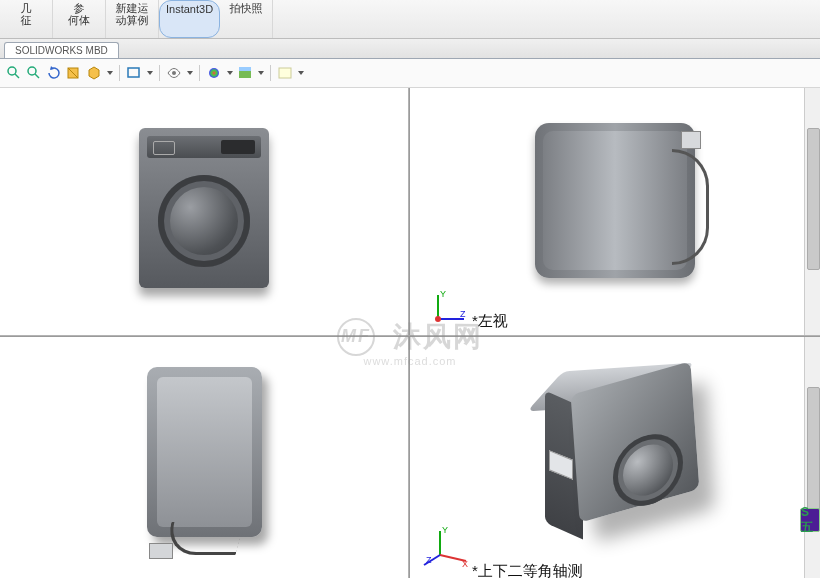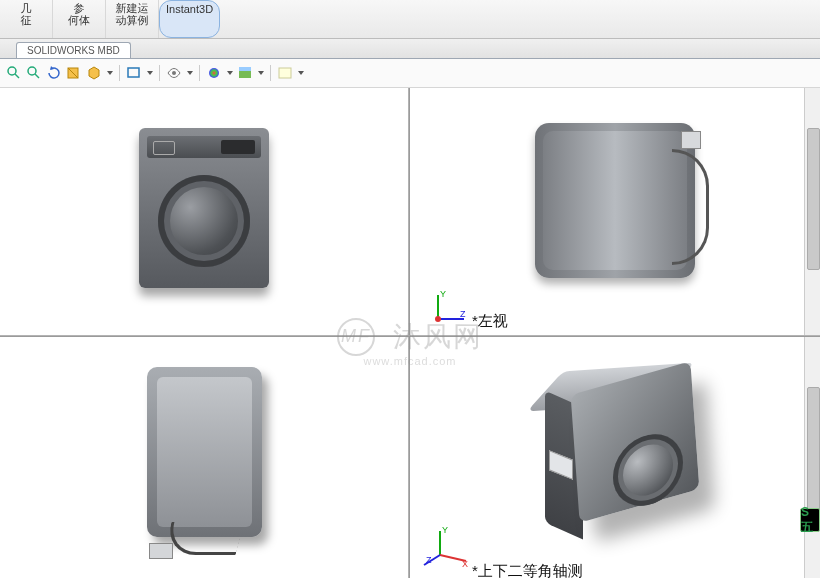--- a/index.html
+++ b/index.html
@@ -1,41 +1,41 @@
 <!DOCTYPE html>
 <html><head>
 <meta charset="utf-8">
 <style>
   html,body{margin:0;padding:0;width:820px;height:578px;font-family:"Microsoft YaHei",Arial,sans-serif;font-size:11px;color:#333;overflow:hidden;background:#fff}
   .ribbon{display:flex;height:38px;background:linear-gradient(#f7f7f7,#e9e9e9);border-bottom:1px solid #bcbcbc}
   .ribbon .btn{display:flex;flex-direction:column;align-items:center;justify-content:flex-start;padding:2px 6px 0 6px;border-right:1px solid #d8d8d8;min-width:40px;line-height:12px;text-align:center;cursor:pointer}
   .ribbon .btn.active{background:#d9e6f7;border:1px solid #8bb3e0;border-radius:12px}
-  .tabstrip{height:19px;background:linear-gradient(#f0f0f0,#e2e2e2);border-bottom:1px solid #9ea7b3;display:flex;align-items:flex-end;padding-left:16px}
+  .tabstrip{height:19px;background:linear-gradient(#f0f0f0,#e2e2e2);border-bottom:1px solid #9ea7b3;display:flex;align-items:flex-end;padding-left:4px}
   .tabstrip .tab{background:#fff;border:1px solid #9ea7b3;border-bottom:none;border-radius:3px 3px 0 0;padding:2px 10px;font-size:10px;color:#555}
   .toolbar{height:24px;display:flex;align-items:center;gap:4px;padding:2px 6px;background:#fafafa;border-bottom:1px solid #d6d6d6}
   .toolbar .tico{width:16px;height:16px;display:flex;align-items:center;justify-content:center;cursor:pointer}
   .toolbar .sep{width:1px;height:16px;background:#ccc;margin:0 2px}
   .caret{width:0;height:0;border-left:3px solid transparent;border-right:3px solid transparent;border-top:4px solid #555;margin-left:1px}
   .viewport{position:relative;width:820px;height:497px;background:#fff}
   .vsplit{position:absolute;left:408px;top:0;width:2px;height:100%;background:linear-gradient(90deg,#bfbfbf,#8e8e8e)}
   .hsplit{position:absolute;top:247px;left:0;width:100%;height:2px;background:linear-gradient(#bfbfbf,#8e8e8e)}
   .pane{position:absolute;overflow:hidden}
   .pane1{left:0;top:0;width:408px;height:247px}
   .pane2{left:410px;top:0;width:410px;height:247px}
   .pane3{left:0;top:249px;width:408px;height:248px}
   .pane4{left:410px;top:249px;width:410px;height:248px}
   .triad{position:absolute;width:40px;height:40px}
   .triad svg{overflow:visible}
   .vlabel{position:absolute;font-size:15px;color:#111}
   .scrollbar-v{position:absolute;right:0;top:0;width:15px;height:247px;background:#f0f0f0;border-left:1px solid #ccc}
   .scrollbar-v .thumb{position:absolute;left:2px;width:11px;background:#c9c9c9;border:1px solid #aaa;border-radius:2px}
-  .watermark{position:absolute;left:50%;top:50%;transform:translate(-50%,-50%);font-size:28px;color:rgba(140,140,140,.35);font-weight:400;letter-spacing:2px;display:flex;align-items:flex-start;gap:18px;pointer-events:none}
+  .watermark{position:absolute;left:50%;top:50%;transform:translate(-50%,-50%);font-size:28px;color:rgba(140,140,140,.35);font-weight:700;letter-spacing:2px;display:flex;align-items:flex-start;gap:18px;pointer-events:none}
   .watermark .mf{font-size:18px;border:2px solid rgba(140,140,140,.35);border-radius:50%;width:34px;height:34px;display:flex;align-items:center;justify-content:center;font-style:italic}
   .wmsub{position:absolute;left:50%;top:50%;transform:translate(-50%,18px);font-size:11px;color:rgba(140,140,140,.3);letter-spacing:1px}
-  .sogou{position:absolute;right:0;top:420px;width:18px;height:22px;background:#000000;border:1px solid #8c8;border-radius:2px;display:flex;align-items:center;justify-content:center;color:#2a9d4e;font-weight:bold;font-size:12px}
+  .sogou{position:absolute;right:0;top:420px;width:18px;height:22px;background:#4c1d95;border:1px solid #8c8;border-radius:2px;display:flex;align-items:center;justify-content:center;color:#2a9d4e;font-weight:bold;font-size:12px}
   
   .washer-front{width:130px;height:160px;background:linear-gradient(#8a8d92,#56595e);border-radius:6px;position:relative;margin:40px auto;box-shadow:0 8px 10px rgba(0,0,0,.35)}
   .washer-front .panel{position:absolute;top:8px;left:8px;right:8px;height:22px;background:linear-gradient(#6b6e73,#4a4d51);border-radius:3px}
   .washer-front .panel::before{content:"";position:absolute;left:6px;top:5px;width:20px;height:12px;border:1px solid #aaa;border-radius:2px}
   .washer-front .panel::after{content:"";position:absolute;right:6px;top:4px;width:34px;height:14px;background:#2b2c2e;border-radius:2px}
   .washer-front .door{position:absolute;left:50%;top:58%;transform:translate(-50%,-50%);width:92px;height:92px;border-radius:50%;background:radial-gradient(circle at 35% 35%,#9b9ea3 0%,#4e5155 55%,#2c2e31 100%);box-shadow:inset 0 0 0 6px #3b3d40,inset 0 0 0 12px #5f6267}
   .washer-side{width:160px;height:155px;background:linear-gradient(90deg,#6f7277,#9fa3a8 50%,#6a6d72);border-radius:14px;position:relative;margin:35px auto;box-shadow:0 6px 8px rgba(0,0,0,.3)}
   .washer-side::before{content:"";position:absolute;inset:8px;border-radius:10px;background:linear-gradient(90deg,#7c7f84,#b7bbc0 50%,#7c7f84)}
   .washer-side .cable{position:absolute;right:-14px;top:26px;width:34px;height:110px;border:3px solid #555;border-left:none;border-radius:0 60px 60px 0}
   .washer-side .bracket{position:absolute;right:-6px;top:8px;width:18px;height:16px;background:#d7d9dc;border:1px solid #888}
@@ -62,20 +62,23 @@
       <span>参</span>
       <span>何体</span>
     </div>
   <div class="btn">
       <span>新建运</span>
       <span>动算例</span>
     </div>
   <div class="btn active">
       <span>Instant3D</span>
     </div>
+  <div class="btn">
+      <span>拍快照</span>
+    </div>
 </div>
 
 <div class="tabstrip">
   <div class="tab">SOLIDWORKS MBD</div>
 </div>
 
 <div class="toolbar">
   <span class="tico">
       <svg width="16" height="16">
         <circle cx="6" cy="6" r="4" fill="none" stroke="#2a7" stroke-width="1.5"></circle>

